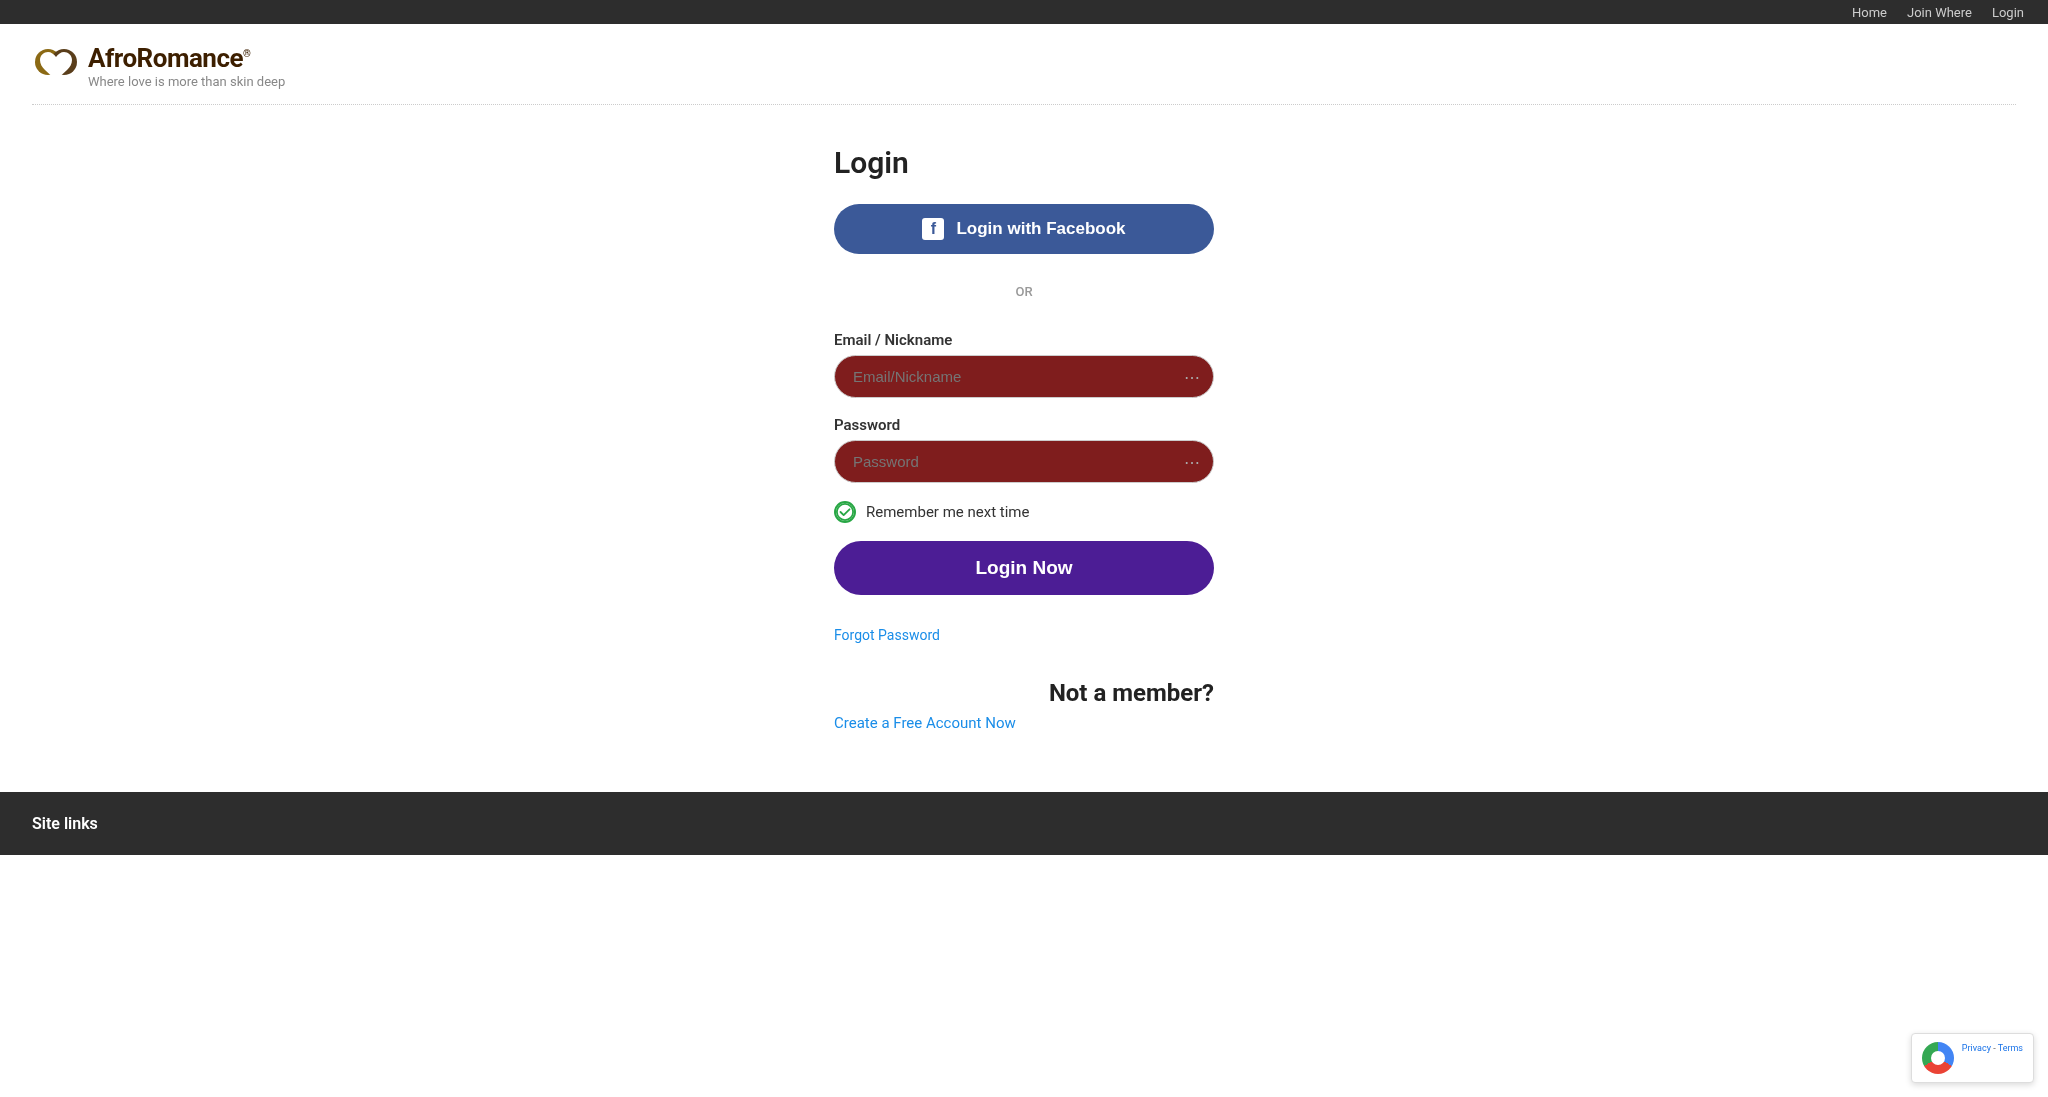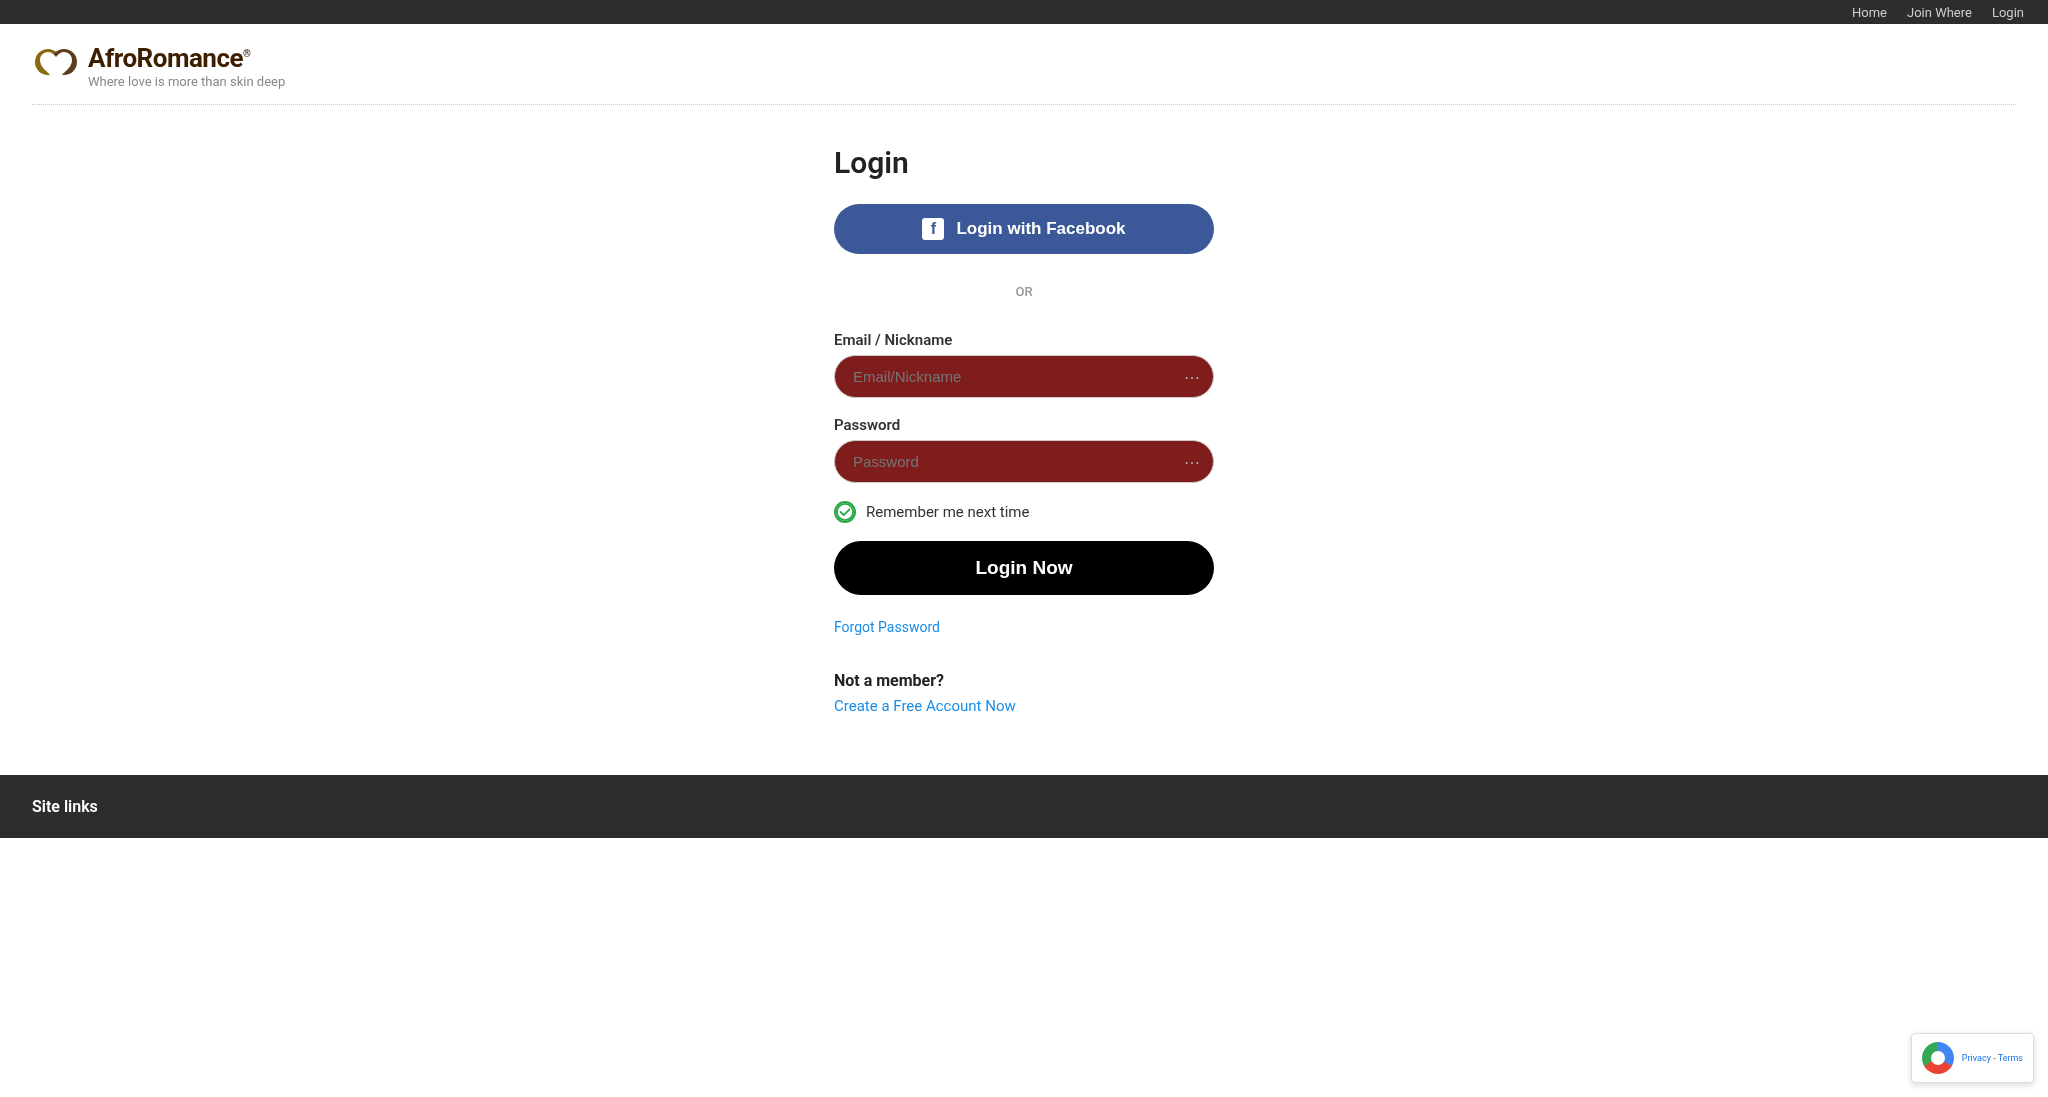--- a/index.html
+++ b/index.html
@@ -217,46 +217,47 @@
     }
 
     .remember-label {
       font-size: 15px;
       color: #333;
     }
 
     
     .login-now-btn {
       width: 100%;
-      background: #000000;
+      background: #4c1d95;
       color: #fff;
       border: none;
       border-radius: 30px;
       padding: 16px 20px;
       font-size: 19px;
       font-weight: 700;
       cursor: pointer;
-      margin-bottom: 24px;
+      margin-bottom: 32px;
     }
 
     
     .forgot-link {
       display: block;
       font-size: 14px;
       color: #1a8de8;
       text-decoration: none;
       margin-bottom: 36px;
     }
 
     
     .not-member-title {
-      font-size: 16px;
+      font-size: 24px;
       font-weight: 700;
       color: #222;
       margin-bottom: 6px;
+      text-align: right;
     }
 
     .create-account-link {
       font-size: 15px;
       color: #1a8de8;
       text-decoration: none;
     }
 
     
     .footer {
@@ -274,21 +275,21 @@
     
     .recaptcha-badge {
       position: fixed;
       bottom: 14px;
       right: 14px;
       background: #fff;
       border: 1px solid #ddd;
       border-radius: 4px;
       padding: 8px 10px;
       display: flex;
-      align-items: center;
+      align-items: flex-start;
       gap: 8px;
       box-shadow: 0 2px 6px rgba(0,0,0,0.15);
       margin-left: 16px;
     }
 
     .recaptcha-logo {
       width: 32px;
       height: 32px;
       border-radius: 50%;
       background: conic-gradient(#4285f4 0deg 120deg, #ea4335 120deg 240deg, #34a853 240deg 360deg);

